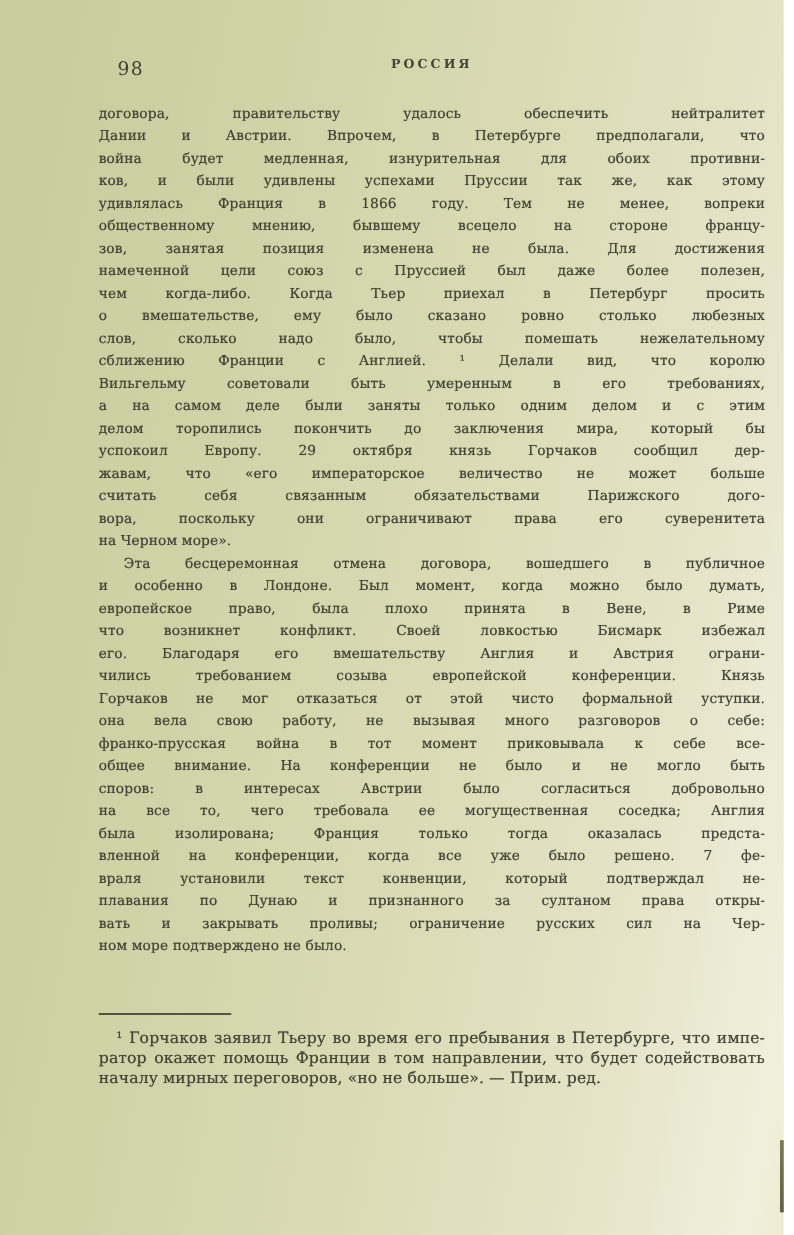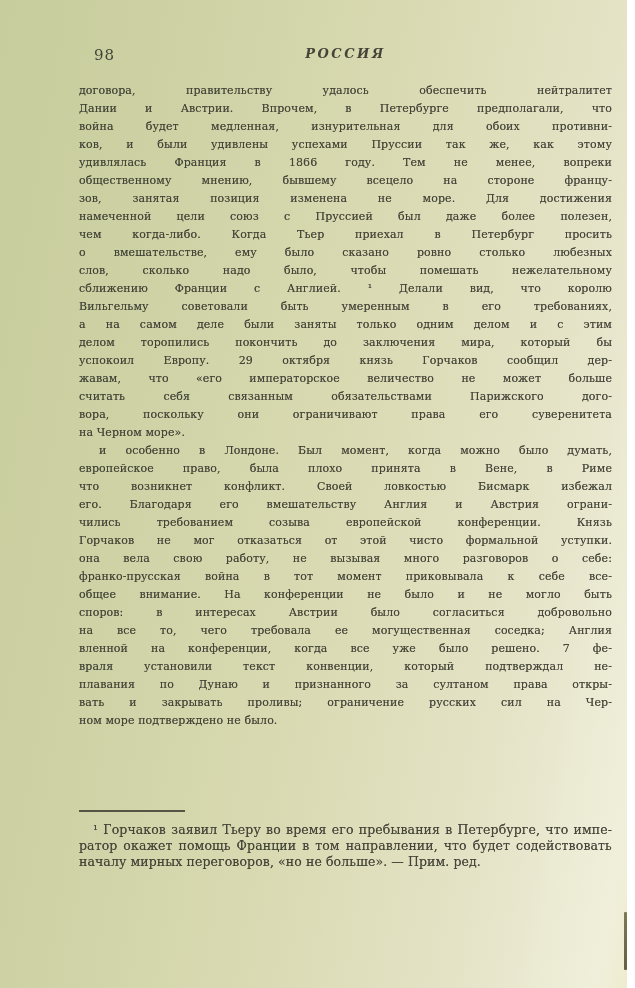--- a/index.html
+++ b/index.html
@@ -46,23 +46,22 @@
     left: 15px;
     top: 0;
     letter-spacing: 1px;
   }
   .running-title {
     position: absolute;
     left: 0;
     right: 0;
     top: 0;
     text-align: center;
-    font-style: italic;
     font-weight: bold;
-    font-size: 13px;
+    font-size: 10px;
     letter-spacing: 2.5px;
   }
   .body-text {
     position: absolute;
     top: 82px;
     left: 0;
     width: 100%;
     font-size: 11px;
     letter-spacing: 0.1px;
   }
@@ -123,47 +122,49 @@
     </div>
 
     <div class="body-text">
       <div class="para para1">
           <div class="line">договора, правительству удалось обеспечить нейтралитет</div>
           <div class="line">Дании и Австрии. Впрочем, в Петербурге предполагали, что</div>
           <div class="line">война будет медленная, изнурительная для обоих противни-</div>
           <div class="line">ков, и были удивлены успехами Пруссии так же, как этому</div>
           <div class="line">удивлялась Франция в 1866 году. Тем не менее, вопреки</div>
           <div class="line">общественному мнению, бывшему всецело на стороне францу-</div>
-          <div class="line">зов, занятая позиция изменена не море. Для достижения</div>
+          <div class="line">зов, занятая позиция изменена не была. Для достижения</div>
           <div class="line">намеченной цели союз с Пруссией был даже более полезен,</div>
           <div class="line">чем когда-либо. Когда Тьер приехал в Петербург просить</div>
           <div class="line">о вмешательстве, ему было сказано ровно столько любезных</div>
           <div class="line">слов, сколько надо было, чтобы помешать нежелательному</div>
           <div class="line">сближению Франции с Англией. ¹ Делали вид, что королю</div>
           <div class="line">Вильгельму советовали быть умеренным в его требованиях,</div>
           <div class="line">а на самом деле были заняты только одним делом и с этим</div>
           <div class="line">делом торопились покончить до заключения мира, который бы</div>
           <div class="line">успокоил Европу. 29 октября князь Горчаков сообщил дер-</div>
           <div class="line">жавам, что «его императорское величество не может больше</div>
           <div class="line">считать себя связанным обязательствами Парижского дого-</div>
           <div class="line">вора, поскольку они ограничивают права его суверенитета</div>
           <div class="line">на Черном море».</div>
         </div>
       <div class="para para2">
+          <div class="line">Эта бесцеремонная отмена договора, вошедшего в публичное</div>
           <div class="line">и особенно в Лондоне. Был момент, когда можно было думать,</div>
           <div class="line">европейское право, была плохо принята в Вене, в Риме</div>
           <div class="line">что возникнет конфликт. Своей ловкостью Бисмарк избежал</div>
           <div class="line">его. Благодаря его вмешательству Англия и Австрия ограни-</div>
           <div class="line">чились требованием созыва европейской конференции. Князь</div>
           <div class="line">Горчаков не мог отказаться от этой чисто формальной уступки.</div>
           <div class="line">она вела свою работу, не вызывая много разговоров о себе:</div>
           <div class="line">франко-прусская война в тот момент приковывала к себе все-</div>
           <div class="line">общее внимание. На конференции не было и не могло быть</div>
           <div class="line">споров: в интересах Австрии было согласиться добровольно</div>
           <div class="line">на все то, чего требовала ее могущественная соседка; Англия</div>
+          <div class="line">была изолирована; Франция только тогда оказалась предста-</div>
           <div class="line">вленной на конференции, когда все уже было решено. 7 фе-</div>
           <div class="line">враля установили текст конвенции, который подтверждал не-</div>
           <div class="line">плавания по Дунаю и признанного за султаном права откры-</div>
           <div class="line">вать и закрывать проливы; ограничение русских сил на Чер-</div>
           <div class="line">ном море подтверждено не было.</div>
         </div>
     </div>
 
     <div class="fn-rule"></div>
 

